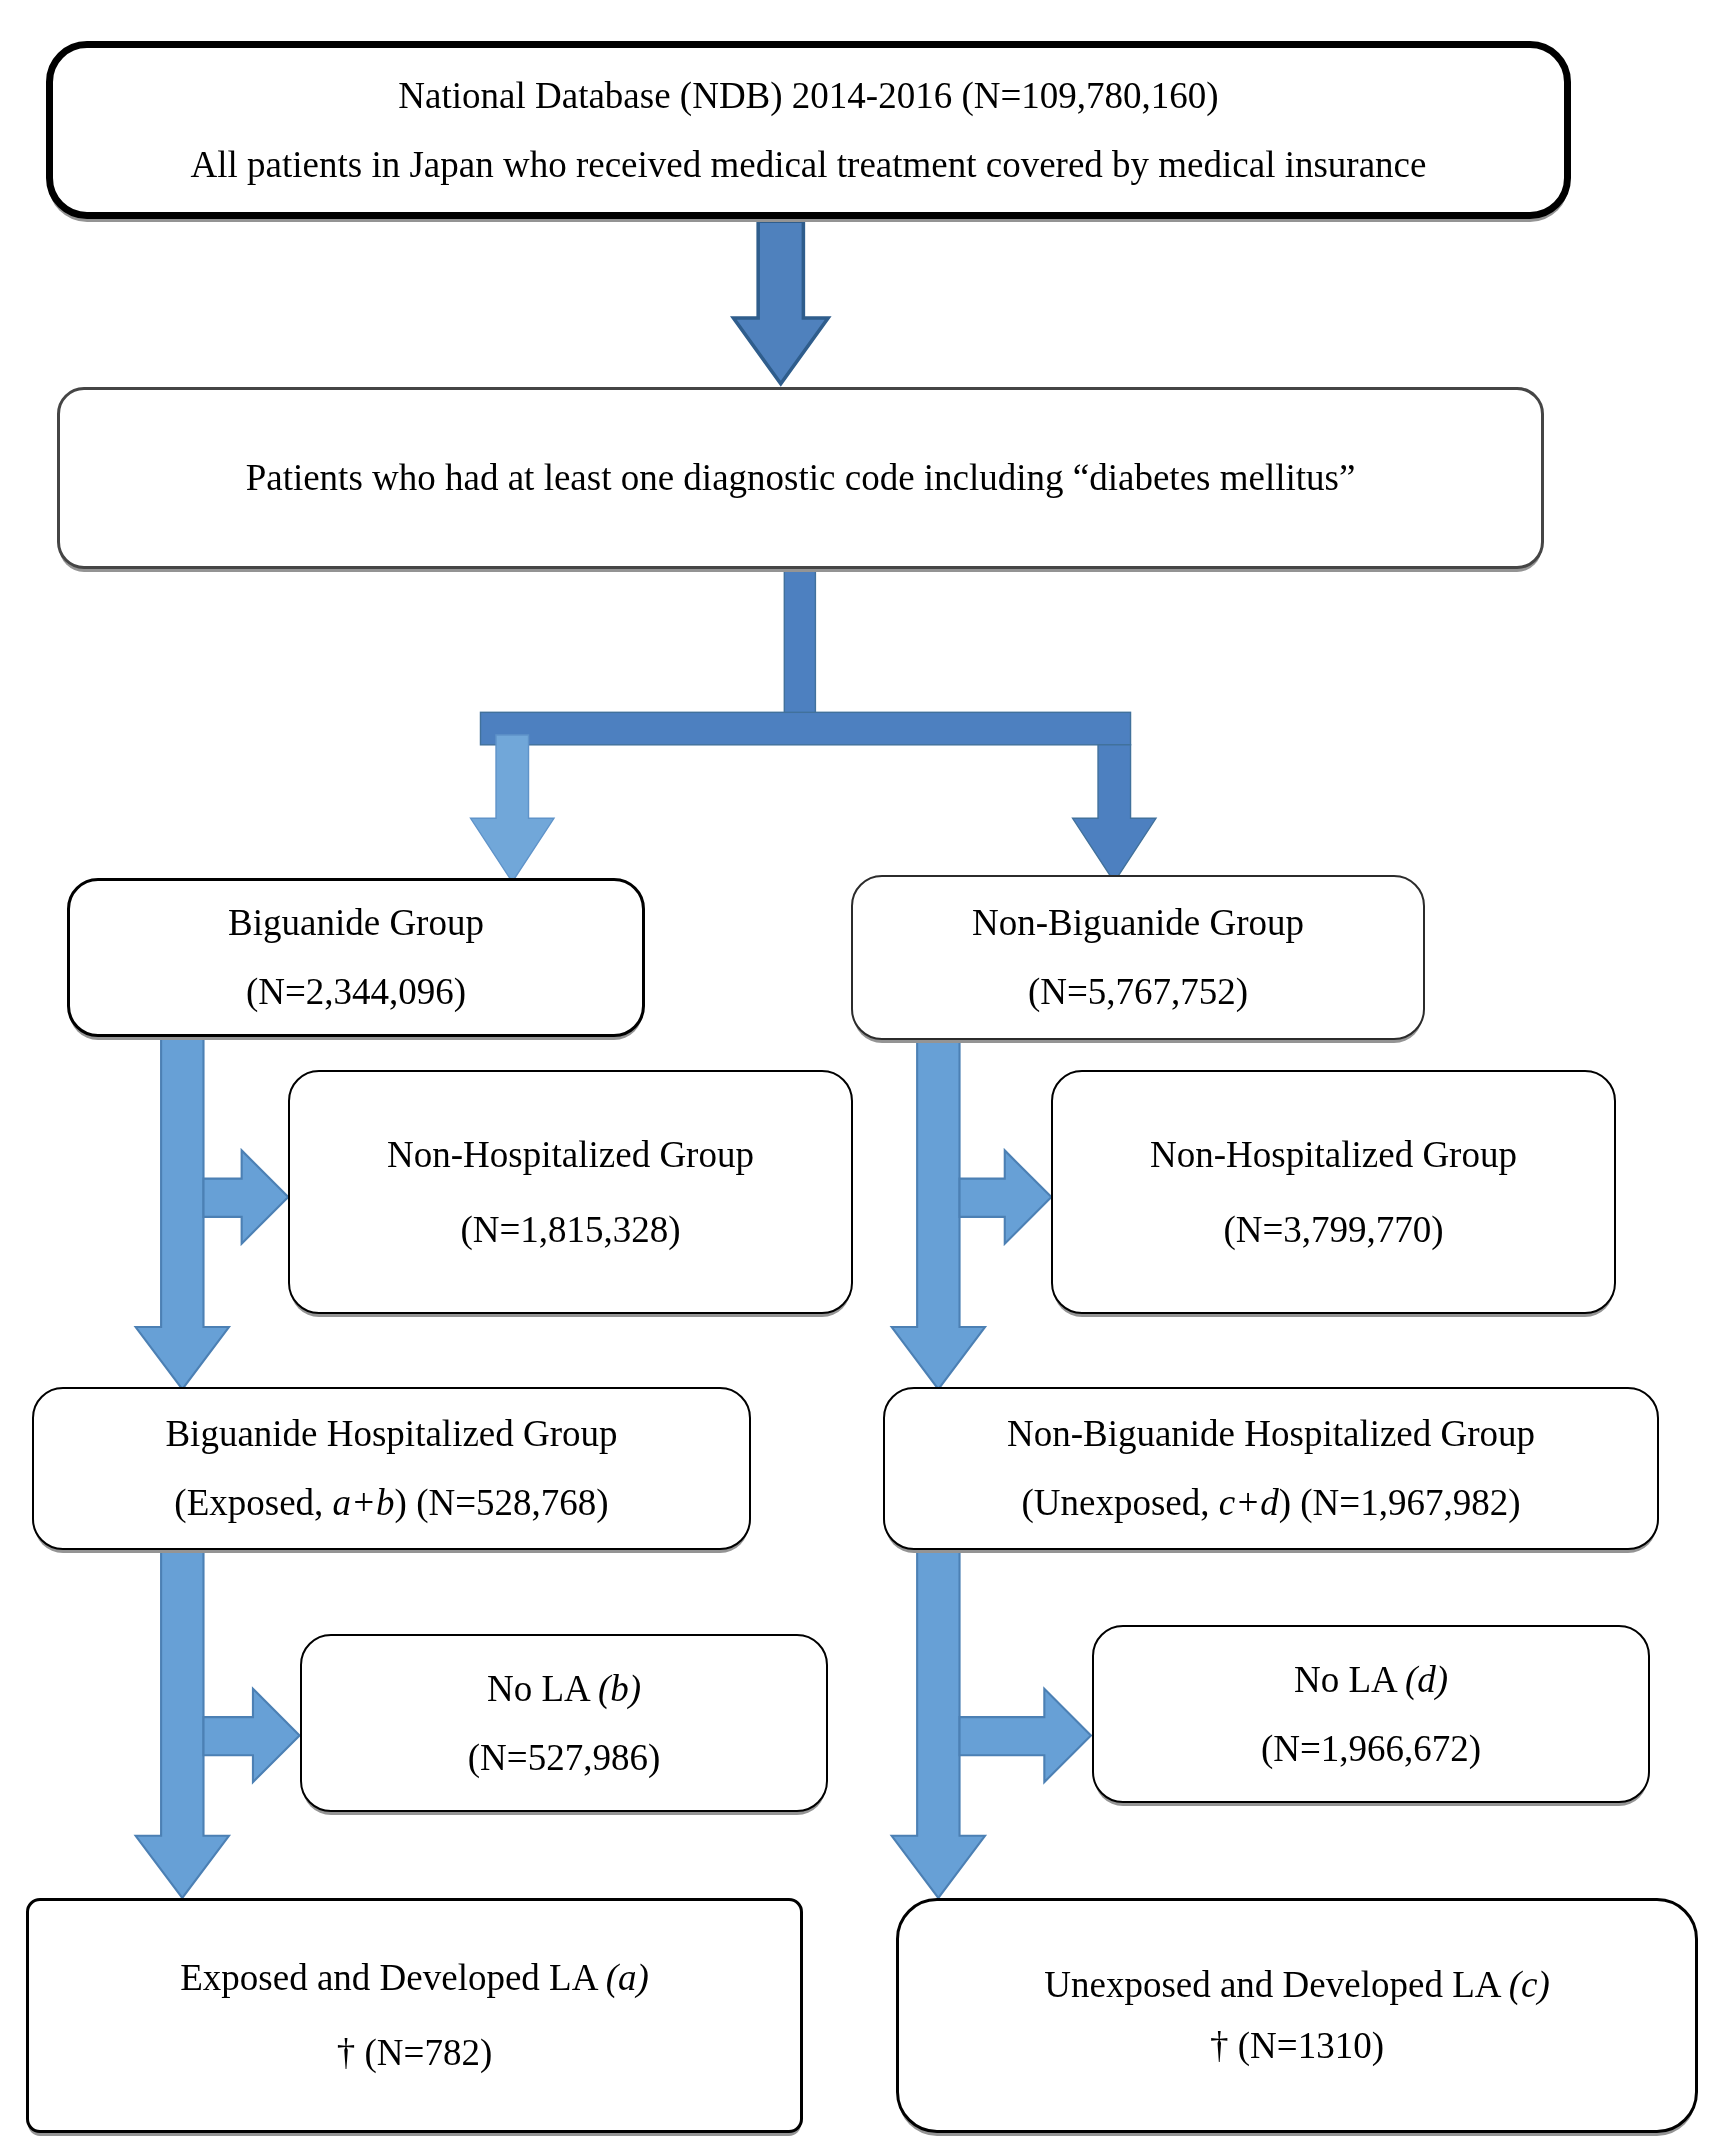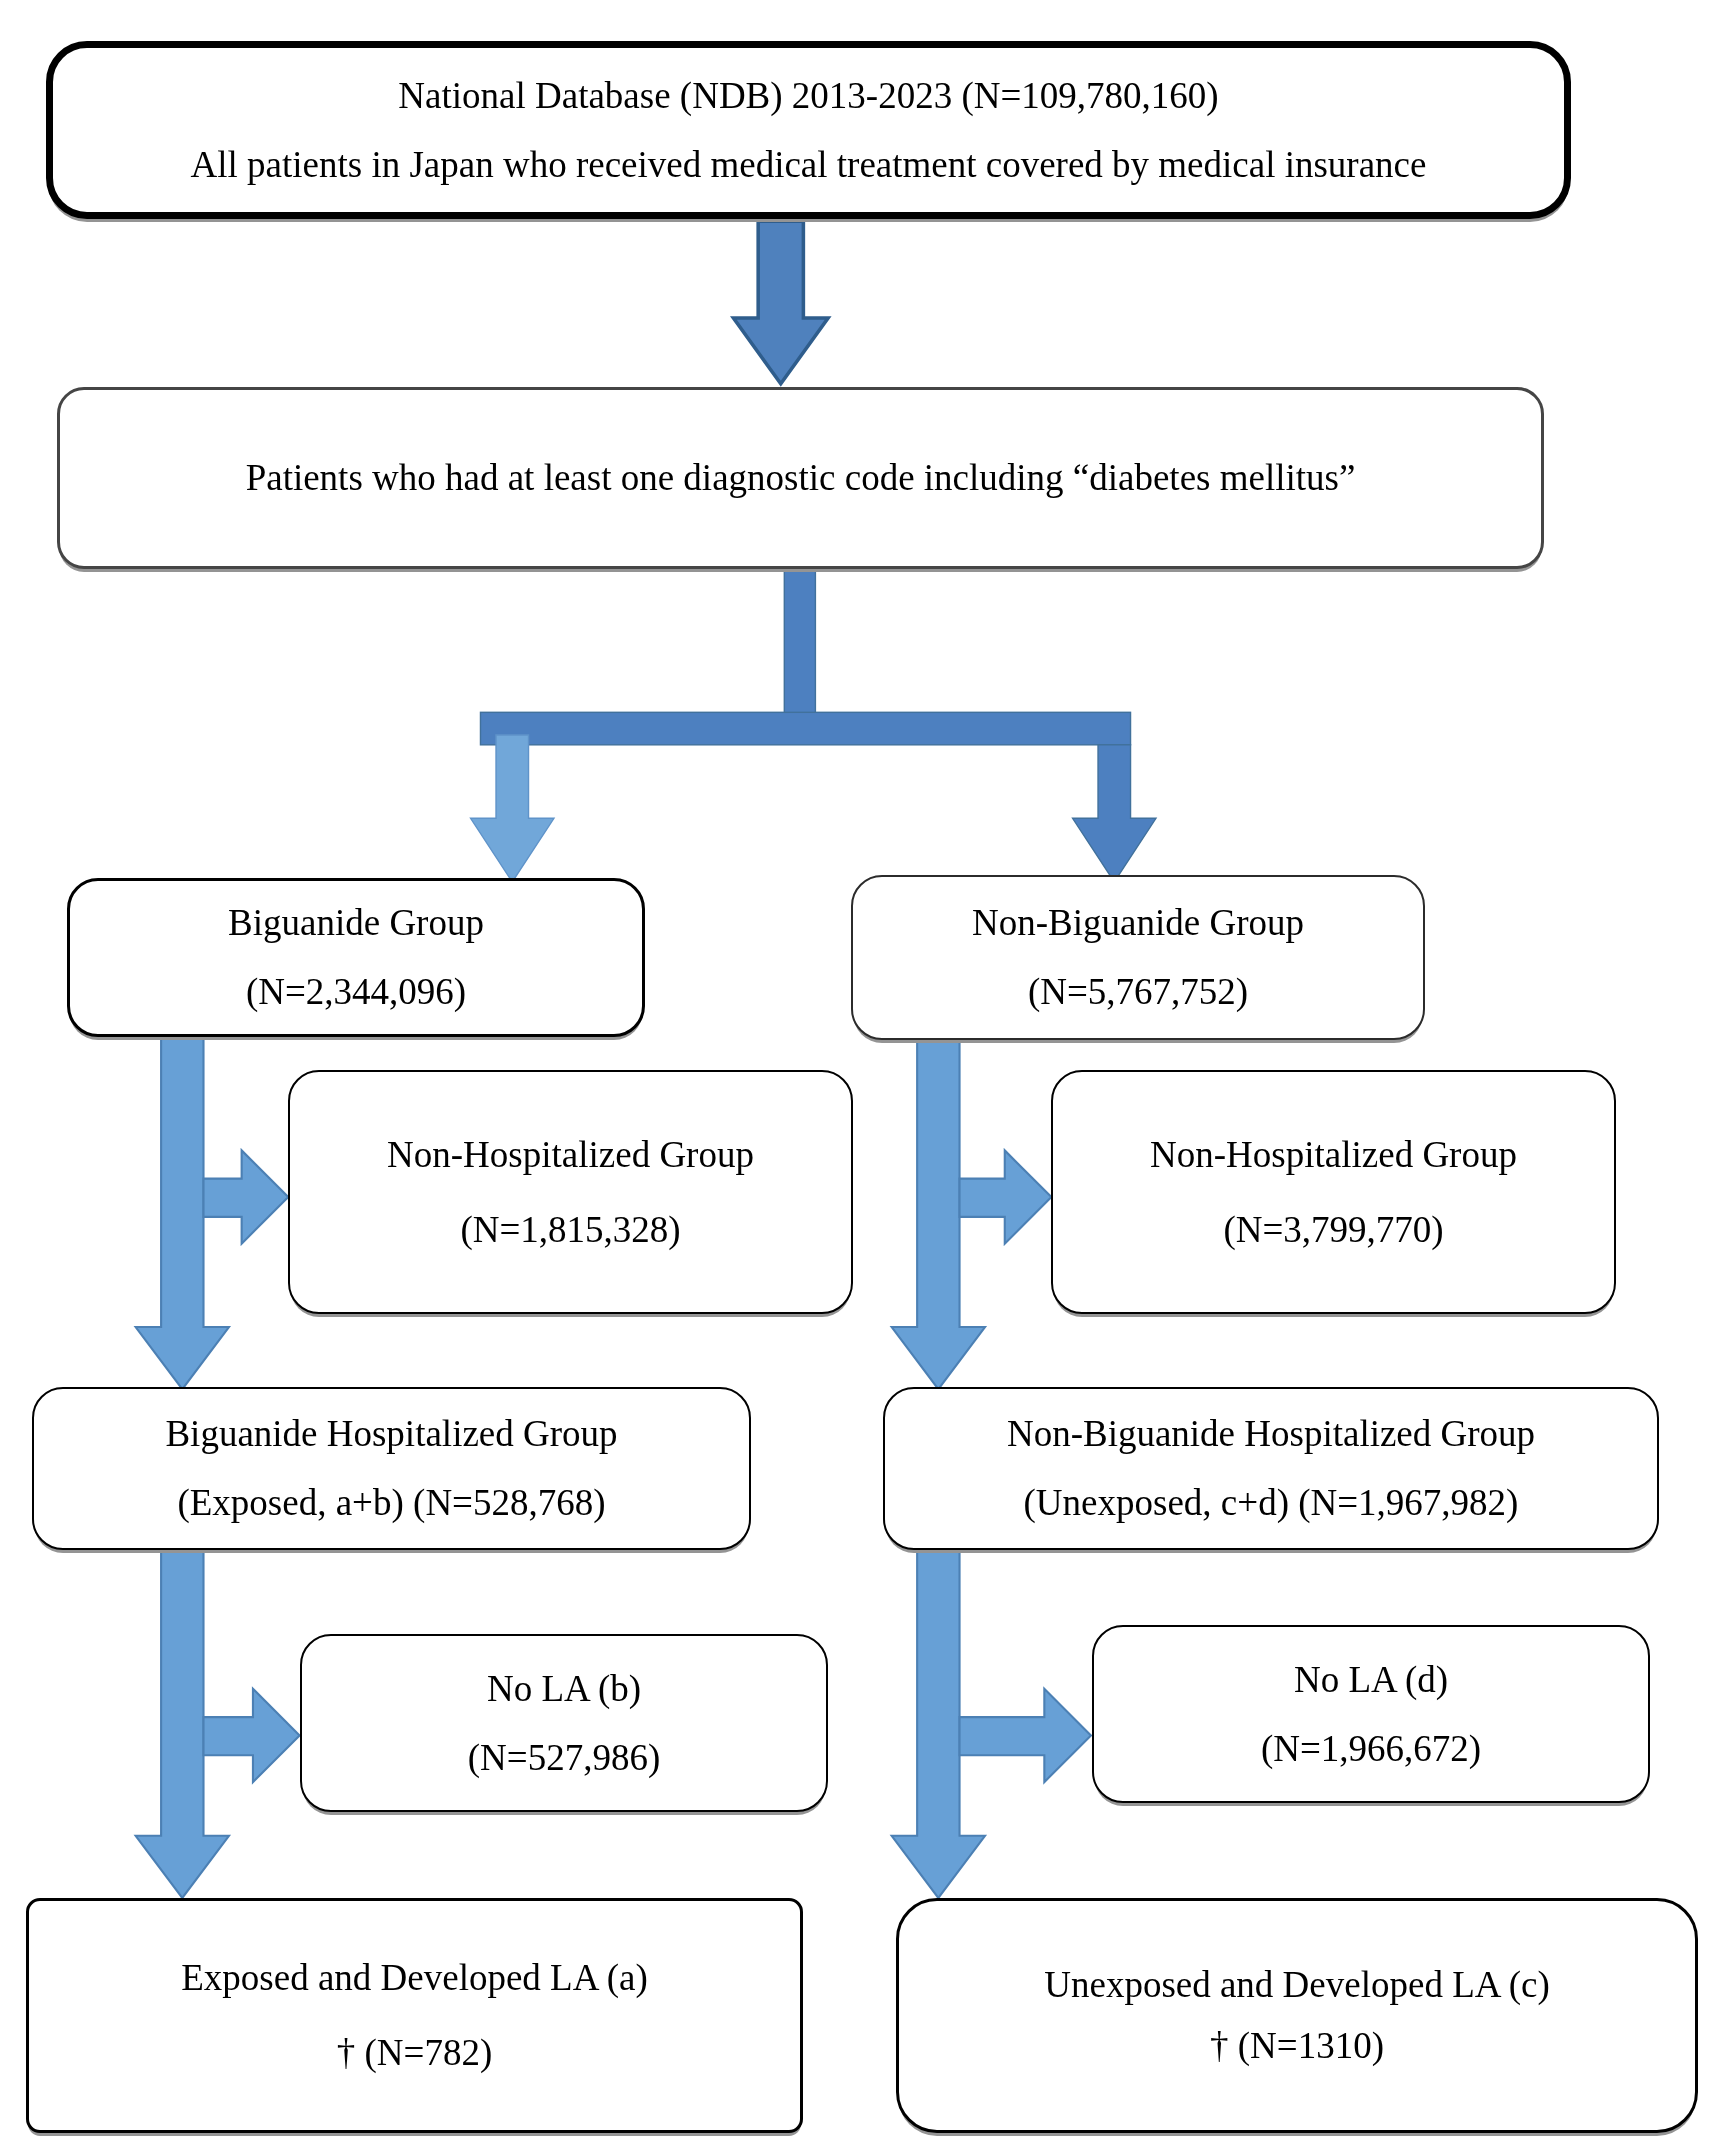--- a/index.html
+++ b/index.html
@@ -25,21 +25,21 @@
     justify-content:center;
     align-items:center;
     text-align:center;
     font-size:37px;
     line-height:1.18;
     gap:25.4px;
     padding:5.7px 15.5px;
     box-shadow:0 5px 0 -2.1px #949494;
   }
   .line{white-space:nowrap;}
-  .it{}
+  .it{font-style:italic;}
   
   .b-ndb   {left:46px;  top:41px;   width:1525px; height:178px; border-width:7px; border-radius:41px;}
   .b-dm    {left:57px;  top:387px;  width:1487px; height:182px; border-width:3.5px; border-color:#454545; border-radius:27px;}
   .b-big   {left:67px;  top:878px; width:578px;  height:159px; border-width:3.5px;}
   .b-nonbig{left:851px;top:875px; width:574px;  height:165px; border-color:#2b2b2b;}
   .b-nh-l  {left:288px; top:1070px; width:565px;  height:244px; gap:31px;}
   .b-nh-r  {left:1051px;top:1070px; width:565px;  height:244px; gap:31px;}
   .b-bh    {left:32px;  top:1387px; width:719px; height:163px;}
   .b-nbh   {left:863px;top:1387px; width:776px; height:163px;margin-left:20px;}
   .b-nolab {left:300px; top:1634px; width:528px;  height:178px;}
@@ -71,21 +71,21 @@
     <polygon class="a-side" points="228,2193 288,2193 288,2598 324,2598 258,2686 192,2598 228,2598" fill="#67a0d6"></polygon>
     <polygon class="a-side" points="288,2430 358,2430 358,2390 424,2456 358,2522 358,2484 288,2484" fill="#67a0d6"></polygon>
 
     <polygon class="a-side" points="1298,1472 1358,1472 1358,1878 1394,1878 1328,1966 1262,1878 1298,1878" fill="#67a0d6"></polygon>
     <polygon class="a-side" points="1358,1668 1422,1668 1422,1628 1488,1694 1422,1760 1422,1722 1358,1722" fill="#67a0d6"></polygon>
     <polygon class="a-side" points="1298,2193 1358,2193 1358,2598 1394,2598 1328,2686 1262,2598 1298,2598" fill="#67a0d6"></polygon>
     <polygon class="a-side" points="1358,2430 1478,2430 1478,2390 1544,2456 1478,2522 1478,2484 1358,2484" fill="#67a0d6"></polygon>
   </svg>
 
   <div class="box b-ndb">
-    <div class="line">National Database (NDB) 2013-2023 (N=109,780,160)</div>
+    <div class="line">National Database (NDB) 2014-2016 (N=109,780,160)</div>
     <div class="line">All patients in Japan who received medical treatment covered by medical insurance</div>
   </div>
 
   <div class="box b-dm">
     <div class="line">Patients who had at least one diagnostic code including “diabetes mellitus”</div>
   </div>
 
   <div class="box b-big">
     <div class="line">Biguanide Group</div>
     <div class="line">(N=2,344,096)</div>

